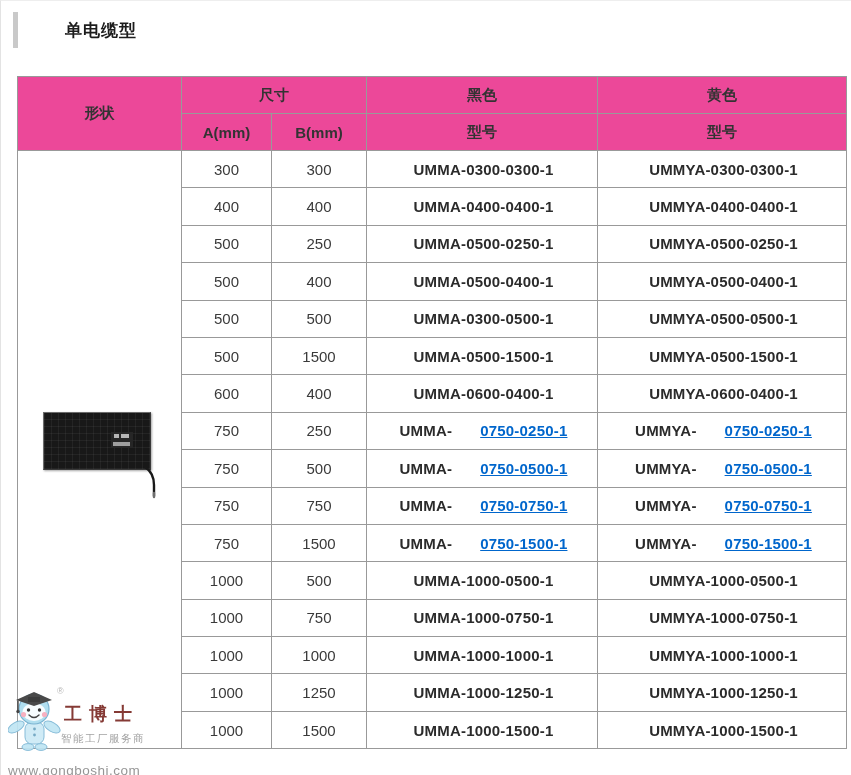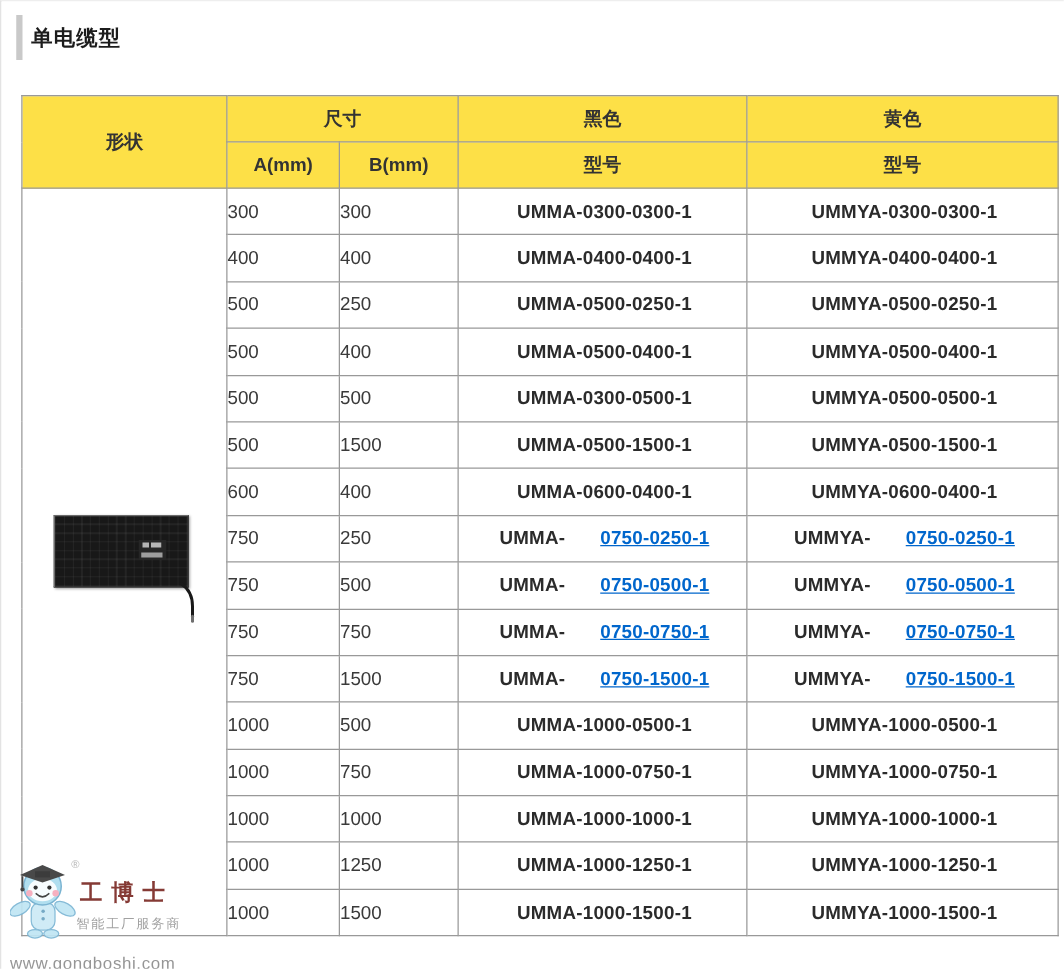--- a/index.html
+++ b/index.html
@@ -8,45 +8,45 @@
     position:relative;
     width:851px; height:775px;
     font-family:"Liberation Sans", sans-serif;
     color:#333;
     border-left:1px solid #e3e3e3;
     border-top:1px solid #eeeeee;
     overflow:hidden;
   }
 
   
-  .title-wrap { display:flex; align-items:center; margin:10px 0 0 12px; height:38px; }
+  .title-wrap { display:flex; align-items:center; margin:10px 0 0 12px; height:38px;gap:40px; }
   .title-bar { width:5px; height:36px; background:#c9c9c9; margin-right:7px; }
   .page-title { font-size:17px; font-weight:bold; color:#1c1c1c; letter-spacing:1px; }
 
   
   table.spec {
     border-collapse:collapse;
     margin:27px 0 0 16px;
     width:829px;
     table-layout:fixed;
   }
   table.spec th, table.spec td {
     border:1px solid #999999;
     font-size:15px;
     vertical-align:middle;
   }
   table.spec thead th {
-    background:#fde047;
+    background:#ec4899;
     font-weight:bold;
     color:#333;
     text-align:center;
     height:37px;
   }
   table.spec tbody td { background:#ffffff; height:37.4px; }
-  td.num { text-align:left; font-weight:normal; color:#3a3a3a; }
+  td.num { text-align:center; font-weight:normal; color:#3a3a3a; }
   td.model { text-align:center; padding-left:3px; font-weight:bold; color:#2b2b2b; letter-spacing:0.2px; }
   td.model a.mlink { color:#0066cc; text-decoration:underline; font-weight:bold; cursor:pointer;margin-left:28px; }
   td.shape-cell { position:relative; background:#fff; }
 
   
   .product { position:absolute; left:25px; top:261px; width:108px; height:58px; }
   .product-mat {
     position:absolute; inset:0;
     background:
       repeating-linear-gradient(0deg, rgba(255,255,255,0.05) 0 1px, transparent 1px 7px),

